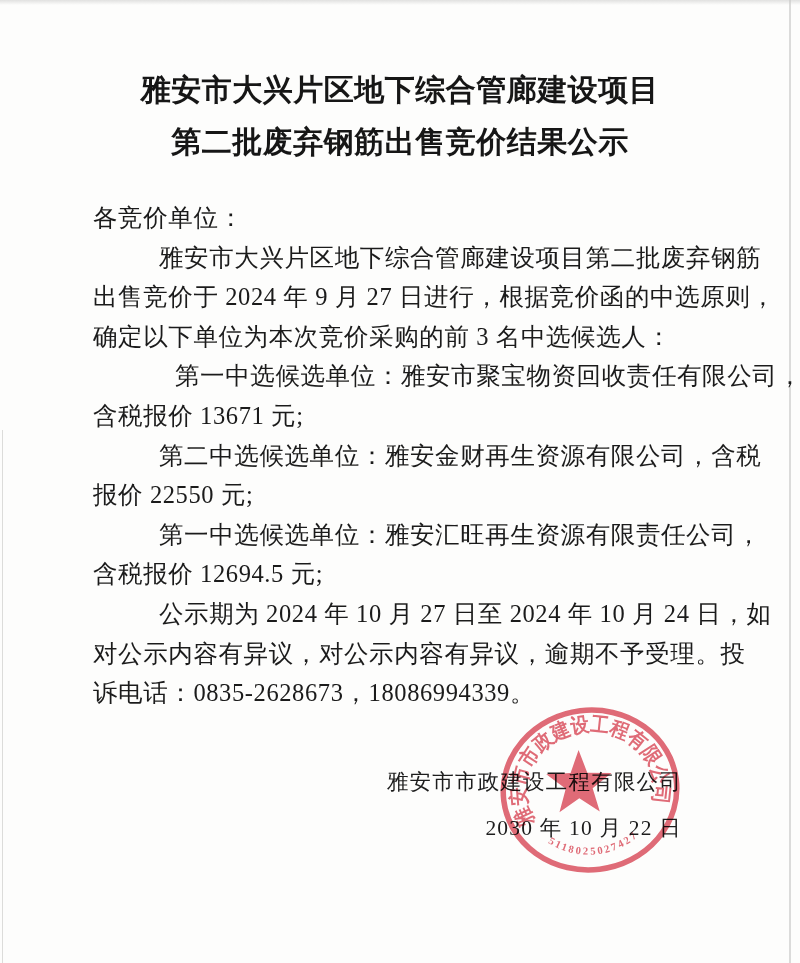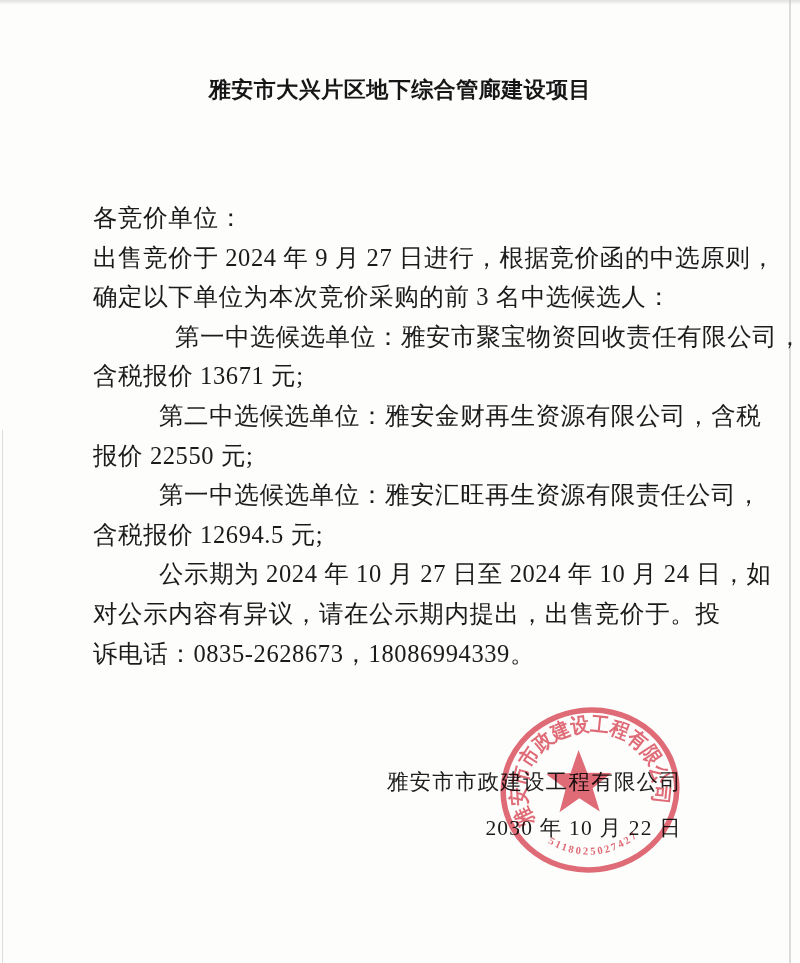--- a/index.html
+++ b/index.html
@@ -28,21 +28,21 @@
   .scan-left-edge {
     position: absolute; top: 430px; bottom: 0; left: 2px; width: 1px;
     background: #dcdcda;
   }
 
   .title-block {
     position: absolute; top: 64px; left: 0; right: 0;
     text-align: center;
   }
   .title-line {
-    font-size: 22px; font-weight: bold;
+    font-size: 30px; font-weight: bold;
     line-height: 52px;
     letter-spacing: 0.5px;
     color: #161616;
   }
 
   .doc-body {
     position: absolute; top: 198px; left: 93px; right: 70px;
   }
   .body-line {
     font-size: 24.5px;
@@ -86,35 +86,37 @@
 </head>
 <body>
 
 <div class="page">
   <div class="scan-top-edge"></div>
   <div class="scan-right-edge"></div>
   <div class="scan-left-edge"></div>
 
   <div class="title-block">
     <div class="title-line">雅安市大兴片区地下综合管廊建设项目</div>
+    <div class="title-line">第二批废弃钢筋出售竞价结果公示</div>
   </div>
 
   <div class="doc-body">
 
   <div class="body-line indent-0">各竞价单位：</div>
+      <div class="body-line indent-2">雅安市大兴片区地下综合管廊建设项目第二批废弃钢筋</div>
       <div class="body-line indent-0">出售竞价于 2024 年 9 月 27 日进行，根据竞价函的中选原则，</div>
       <div class="body-line indent-0">确定以下单位为本次竞价采购的前 3 名中选候选人：</div>
       <div class="body-line indent-3">第一中选候选单位：雅安市聚宝物资回收责任有限公司，</div>
       <div class="body-line indent-0">含税报价 13671 元;</div>
       <div class="body-line indent-2">第二中选候选单位：雅安金财再生资源有限公司，含税</div>
       <div class="body-line indent-0">报价 22550 元;</div>
       <div class="body-line indent-2">第一中选候选单位：雅安汇旺再生资源有限责任公司，</div>
       <div class="body-line indent-0">含税报价 12694.5 元;</div>
       <div class="body-line indent-2">公示期为 2024 年 10 月 27 日至 2024 年 10 月 24 日，如</div>
-      <div class="body-line indent-0">对公示内容有异议，请在公示期内提出，出售竞价于。投</div>
+      <div class="body-line indent-0">对公示内容有异议，对公示内容有异议，逾期不予受理。投</div>
       <div class="body-line indent-0">诉电话：0835-2628673，18086994339。</div>
     </div>
 
   <div class="signature-block">
     <div class="signature-line">雅安市市政建设工程有限公司</div>
     <div class="signature-line">2030 年 10 月 22 日</div>
   </div>
 
   <svg class="seal" viewBox="0 0 200 190" aria-hidden="true" style="color: rgb(220, 82, 96);">
     <ellipse cx="100" cy="95" rx="86" ry="79" fill="none" stroke="currentColor" stroke-width="5.5"></ellipse>

